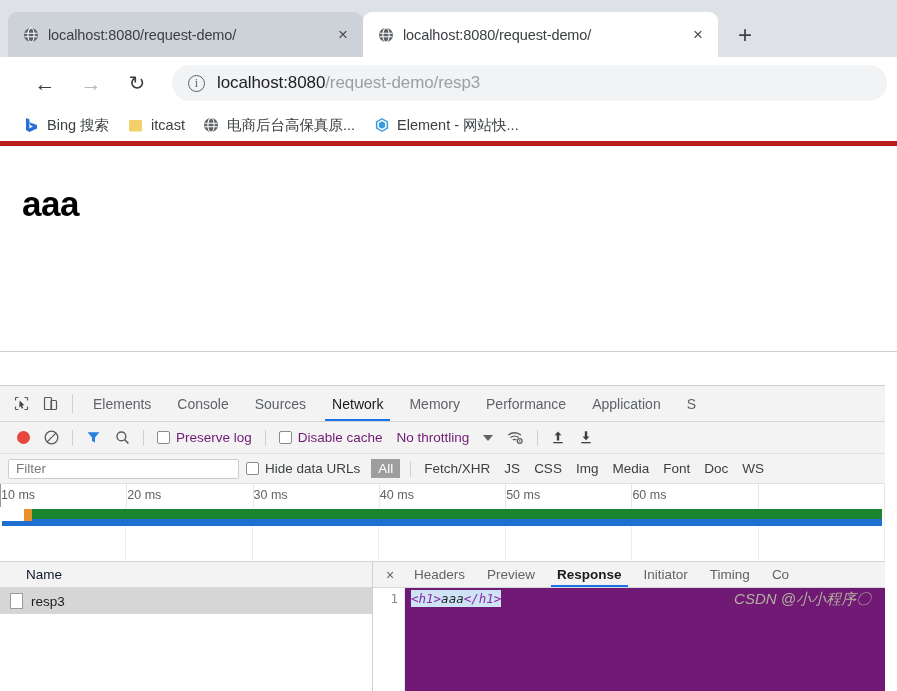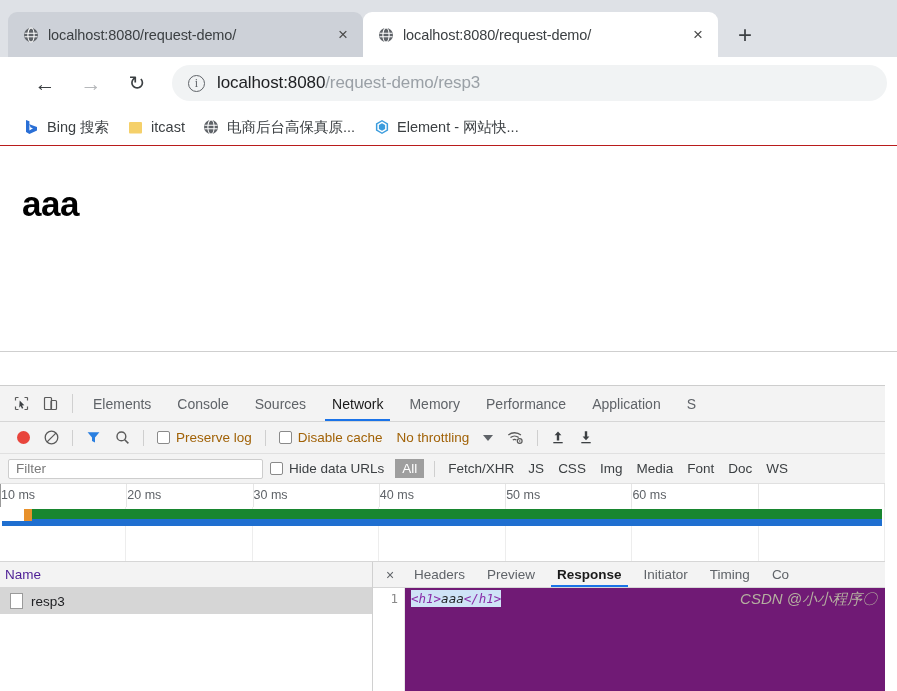--- a/index.html
+++ b/index.html
@@ -119,21 +119,21 @@
   .omni-url b { color: #202124; font-weight: normal; }
 
   
   .bookmarks {
     height: 37px;
     background: #ffffff;
     display: flex;
     align-items: center;
     padding-left: 14px;
     gap: 0;
-    border-bottom: 1px solid #b91c1c;
+    border-bottom: 5px solid #b91c1c;
   }
   .bm {
     display: flex;
     align-items: center;
     gap: 7px;
     padding: 4px 9px;
     font-size: 14.5px;
     color: #3c4043;
     white-space: nowrap;
   }
@@ -219,21 +219,21 @@
   
   .net-toolbar {
     height: 32px;
     background: #f3f3f3;
     border-bottom: 1px solid #e0e0e0;
     display: flex;
     align-items: center;
     padding-left: 10px;
     gap: 0;
     font-size: 13.5px;
-    color: #a16207;
+    color: #701a75;
   }
   .tb-item {
     display: flex; align-items: center;
     height: 100%;
     padding: 0 7px;
     gap: 6px;
     white-space: nowrap;
   }
   .tb-sep { width: 1px; height: 16px; background: #cfcfcf; margin: 0 6px; }
   .cbx {
@@ -260,21 +260,21 @@
     height: 30px;
     background: #f3f3f3;
     border-bottom: 1px solid #e0e0e0;
     display: flex;
     align-items: center;
     padding-left: 8px;
     font-size: 13.5px;
     color: #3c4043;
   }
   .filter-input {
-    width: 255px; height: 20px;
+    width: 231px; height: 20px;
     background: #ffffff;
     border: 1px solid #cdcdcd;
     border-radius: 2px;
     display: flex; align-items: center;
     padding-left: 7px;
     color: #7a7a7a;
     font-size: 13.5px;
   }
   .ftype {
     padding: 0 7px;
@@ -353,23 +353,23 @@
     border-right: 1px solid #d0d0d0;
     background: #ffffff;
     display: flex;
     flex-direction: column;
   }
   .rl-head {
     height: 26px;
     background: #f3f3f3;
     border-bottom: 1px solid #d6d6d6;
     display: flex; align-items: center;
-    padding-left: 5px;
+    padding-left: 26px;
     font-size: 13.5px;
-    color: #4c1d95;
+    color: #0f172a;
   }
   .rl-row {
     height: 26px;
     display: flex; align-items: center;
     gap: 8px;
     padding-left: 10px;
     background: #d6d6d6;
     font-size: 13.5px;
     color: #202124;
   }
@@ -439,21 +439,21 @@
     padding: 3px 16px 0 6px;
     position: relative;
     white-space: nowrap;
     font-style: italic;
   }
   .code-sel { background: #cfe3f7; padding: 1px 0; }
   .tok-tag  { color: #8a2ea8; }
   .tok-txt  { color: #202124; }
   .watermark {
     position: absolute;
-    right: 8px; top: 2px;
+    right: 14px; top: 2px;
     font-family: "Liberation Sans", sans-serif;
     font-size: 15px;
     color: #b5b0a0;
     white-space: nowrap;
     margin-left: 24px;
   }
 </style>
 </head>
 <body>
 

